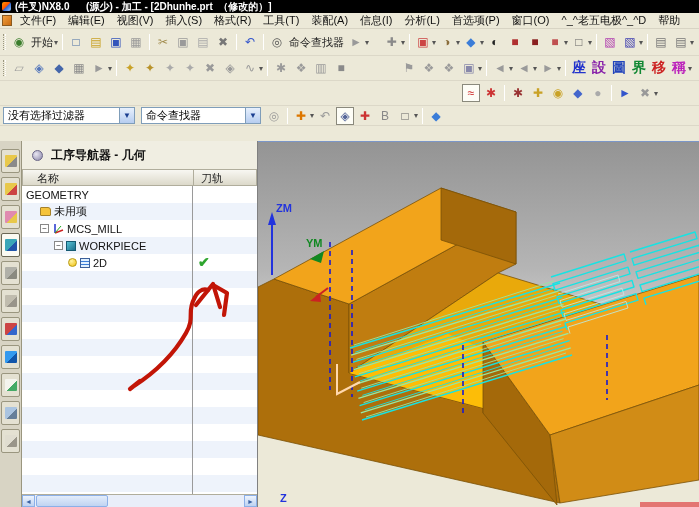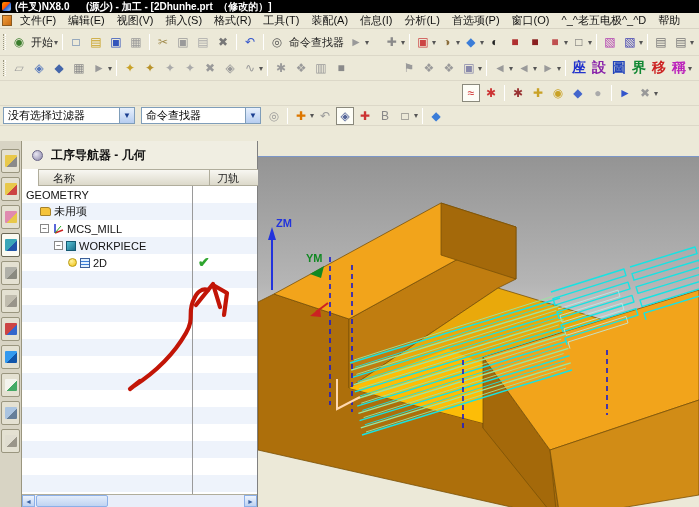--- a/index.html
+++ b/index.html
@@ -59,21 +59,21 @@
   .res-tab.active { background:#fbfaf2; border-color:#6a6755; }
   .res-ico { width:12px; height:12px; border-radius:1px; }
 
   
   #navpanel { position:absolute; left:22px; top:0; width:236px; height:366px; background:#fff;
     border-right:1px solid #808080; }
   #nav-title { position:absolute; left:0; top:0; width:235px; height:28px; background:#f0eee2;
     display:flex; align-items:center; font-size:12px; font-weight:bold; color:#111; }
   #nav-title-icon { width:11px; height:11px; margin:0 8px 0 10px; border-radius:50%;
     background:radial-gradient(circle at 35% 35%,#e8e6f2,#8a86a8); border:1px solid #6a6688; }
-  #nav-cols { position:absolute; left:16px; top:28px; width:235px; height:17px;
+  #nav-cols { position:absolute; left:0; top:28px; width:235px; height:17px;
     background:linear-gradient(#f8f7f2,#dcd9ca); border:1px solid #b0ad9c; font-size:11px; color:#222; }
   #col-name { position:absolute; left:14px; top:1px; }
   #col-path { position:absolute; left:178px; top:1px; }
   #col-div { position:absolute; left:170px; top:0; width:1px; height:17px; background:#b0ad9c; }
   #tree { position:absolute; left:0; top:45px; width:235px; height:308px;
     background:repeating-linear-gradient(#ffffff 0px, #ffffff 17px, #eef3fb 17px, #eef3fb 34px); }
   #tree-col-div { position:absolute; left:170px; top:0; width:1px; height:308px; background:#9a9a9a; }
   .trow { position:absolute; left:0; width:235px; height:17px; display:flex; align-items:center; font-size:11px; color:#111; }
   .expander { width:9px; height:9px; border:1px solid #888; background:#fff; font-size:8px; line-height:7px;
     text-align:center; color:#333; margin-right:3px; flex:none; }
@@ -88,21 +88,21 @@
   #sthumb { position:absolute; left:14px; top:0; width:72px; height:12px;
     background:linear-gradient(#e3edfb,#c0d4f2); border:1px solid #8cb0e8; border-radius:2px; }
 
   
   #anno-svg { position:absolute; left:0; top:0; width:235px; height:366px; pointer-events:none; z-index:6; }
   #anno-text { position:absolute; left:12px; top:272px; z-index:6; color:#c21507;
     font-family:"DejaVu Serif", serif; font-size:27px; font-weight:bold; letter-spacing:3px; line-height:34px;
     pointer-events:none; }
 
   
-  #viewport { position:absolute; left:258px; top:15px; width:441px; height:282px;
+  #viewport { position:absolute; left:258px; top:0; width:441px; height:282px;
     background:linear-gradient(180deg,#949494 0%,#b5b5b5 45%,#e2e2e2 78%,#efefef 100%);
     border-top:1px solid #7b96c8; }
   #vp-svg { position:absolute; left:0; top:0; }
   text.axis-zm { fill:#2233dd; font-size:11px; font-weight:bold; font-family:"Liberation Sans",sans-serif; }
   text.axis-ym { fill:#118822; font-size:11px; font-weight:bold; font-family:"Liberation Sans",sans-serif; }
   text.axis-z  { fill:#2233dd; font-size:11px; font-weight:bold; font-family:"Liberation Sans",sans-serif; }
 </style>
 </head>
 <body>
 

